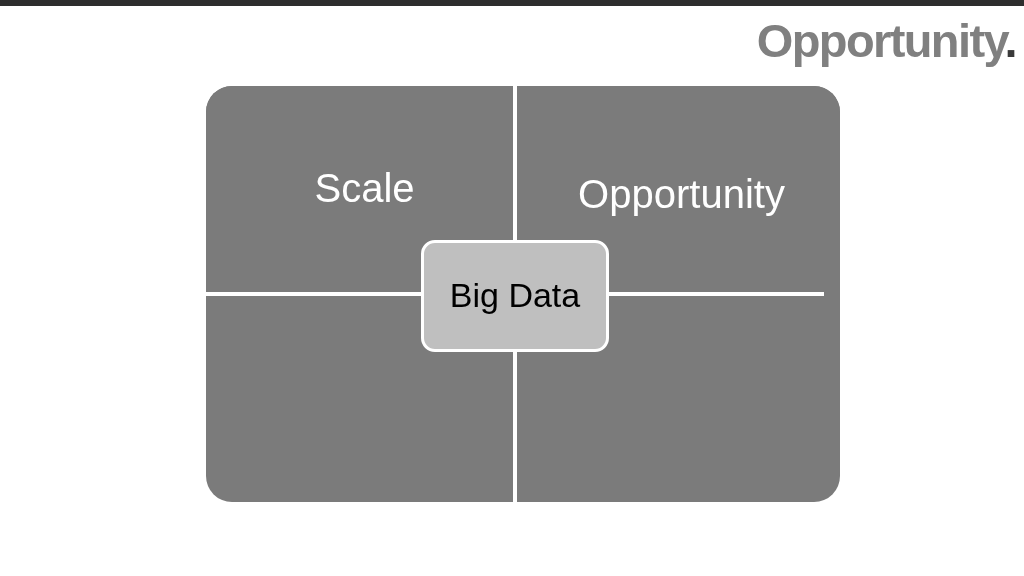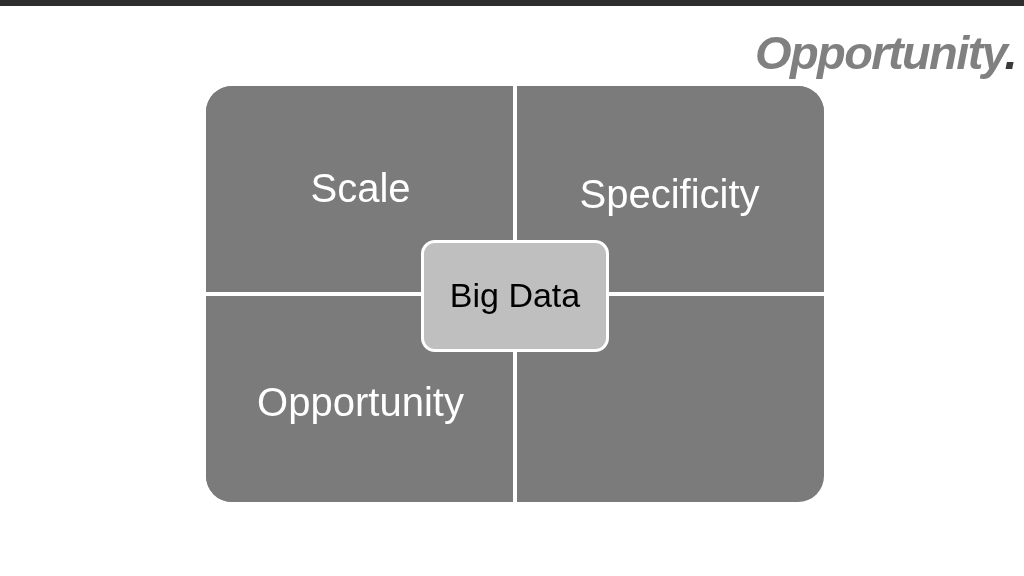--- a/index.html
+++ b/index.html
@@ -23,44 +23,44 @@
     top: 0;
     width: 1024px;
     height: 6px;
     background: #2e2e2e;
   }
 
   
   .slide-title {
     position: absolute;
     right: 8px;
-    top: 28px;
+    top: 16px;
     font-family: "Liberation Sans", sans-serif;
     font-size: 47px;
     font-weight: bold;
     color: #808080;
     letter-spacing: -1.6px;
     line-height: 1.05;
     white-space: nowrap;
-    font-style: italic;
   }
   .slide-title .title-period {
     color: #3a3a3a;
   }
 
   
   .quad-wrap {
     position: absolute;
     left: 206px;
     top: 86px;
     width: 618px;
     height: 416px;
     border-radius: 26px;
     background: #7b7b7b;
     overflow: hidden;
+    padding-left: 16px;
   }
   .quad-grid {
     position: absolute;
     inset: 0;
     display: grid;
     grid-template-columns: 1fr 1fr;
     grid-template-rows: 1fr 1fr;
   }
   .quad {
     display: flex;
@@ -133,23 +133,20 @@
 
 <div class="quad-wrap">
 
   <div class="quad-grid">
 
     <div class="quad tl">
       <span class="quad-label">Scale</span>
     </div>
 
 
-    <div class="quad bl">
-      <span class="quad-label">Specificity</span>
-    </div>
 
     <div class="quad br">
       <span class="quad-label">Opportunity</span>
     </div>
 
   </div>
 
   <div class="divider-v"></div>
   <div class="divider-h"></div>
 

